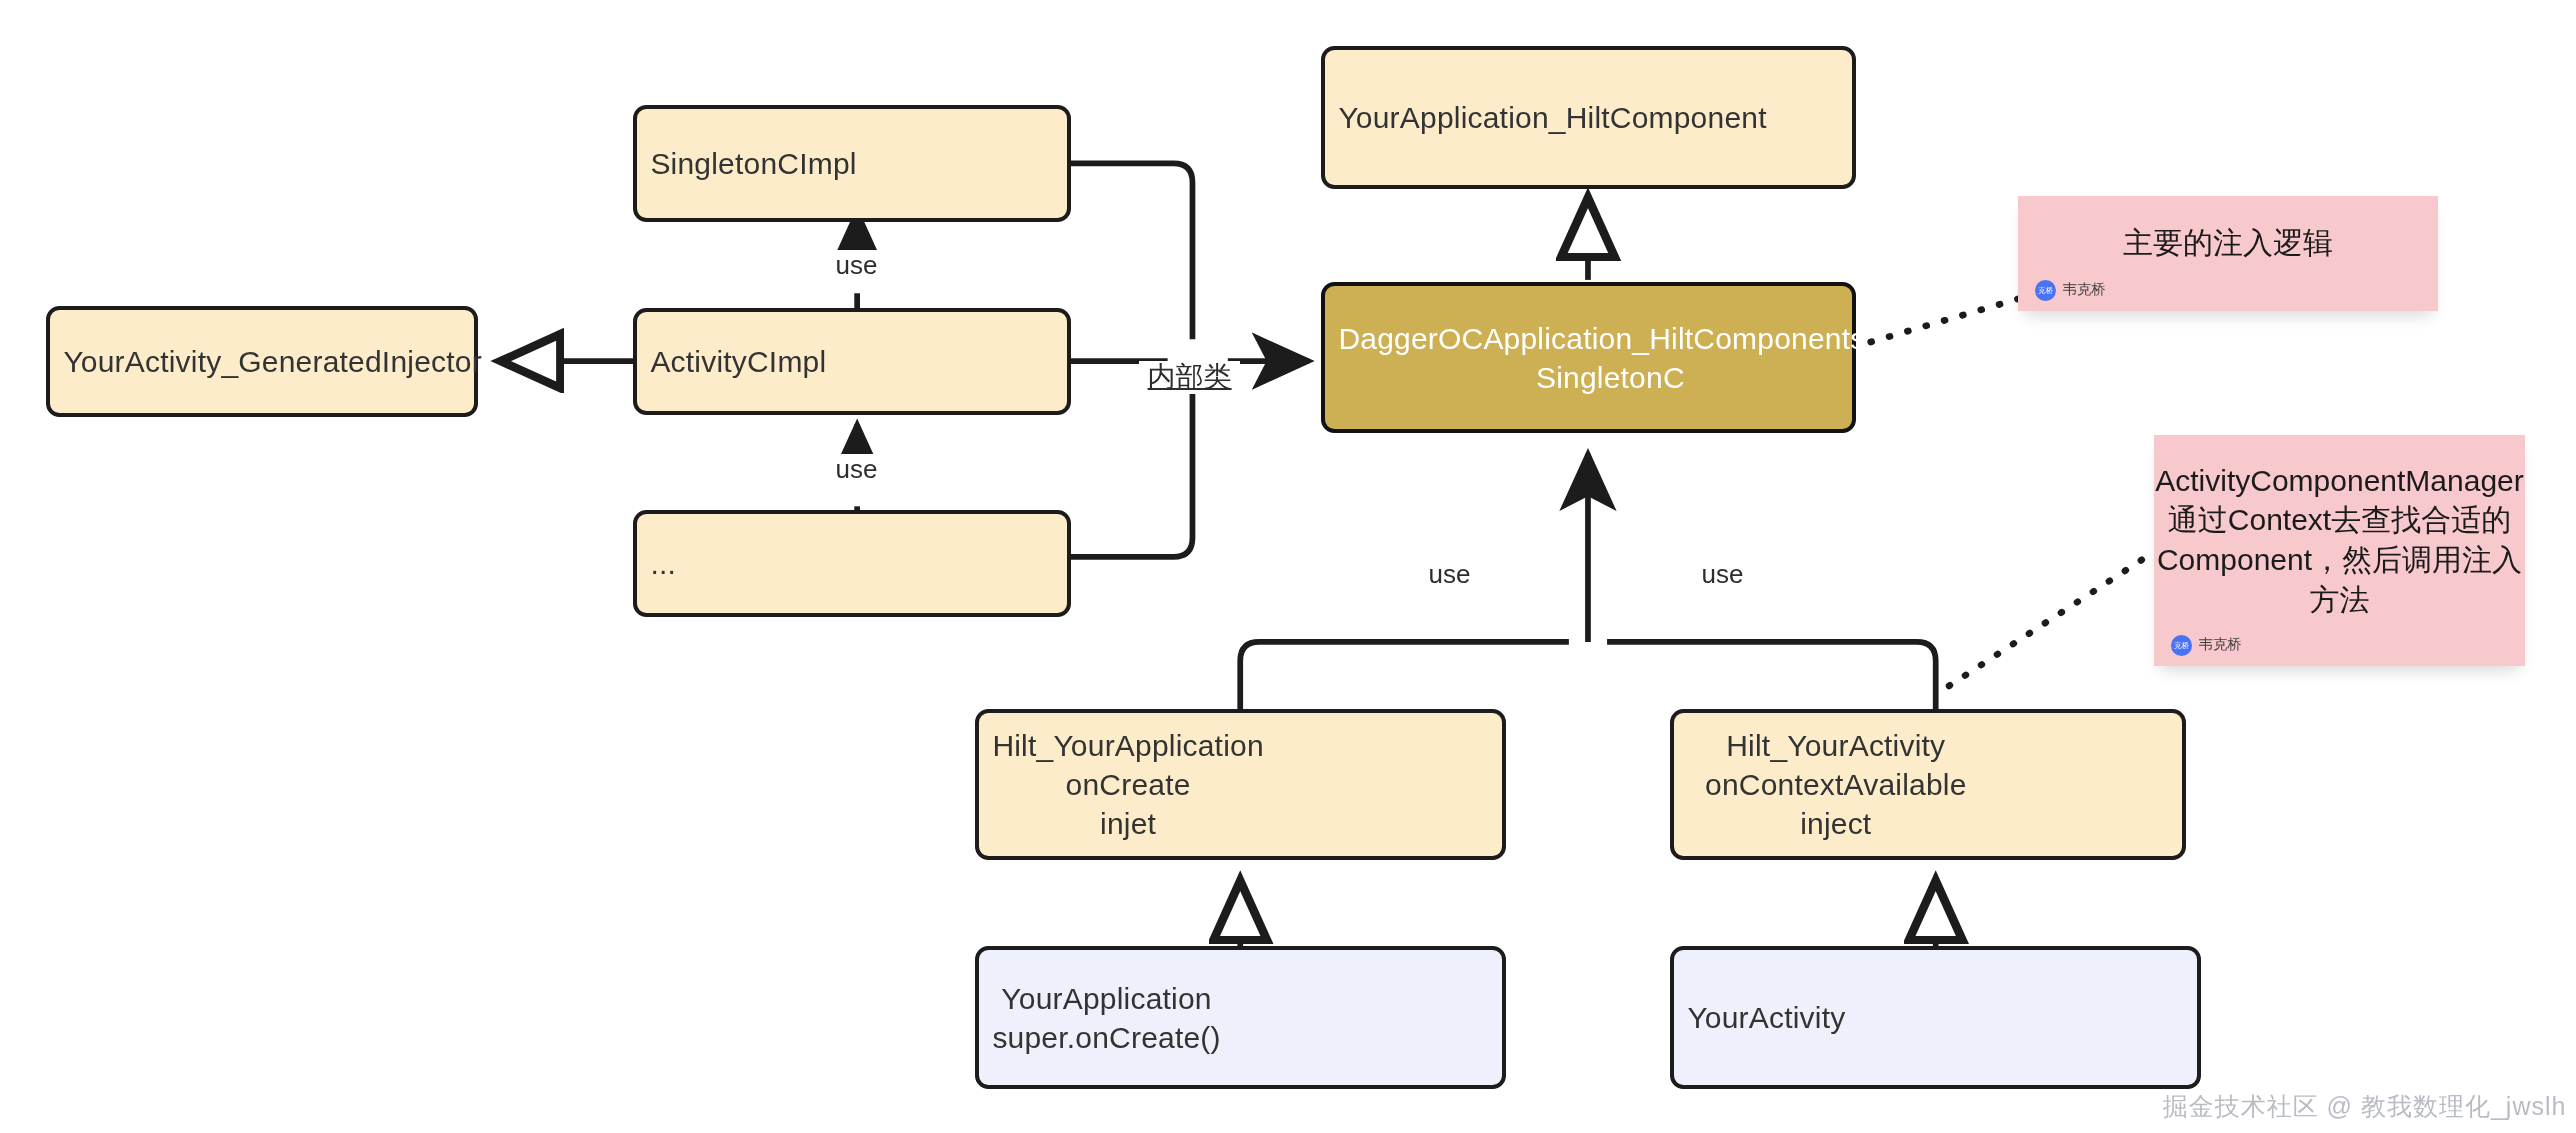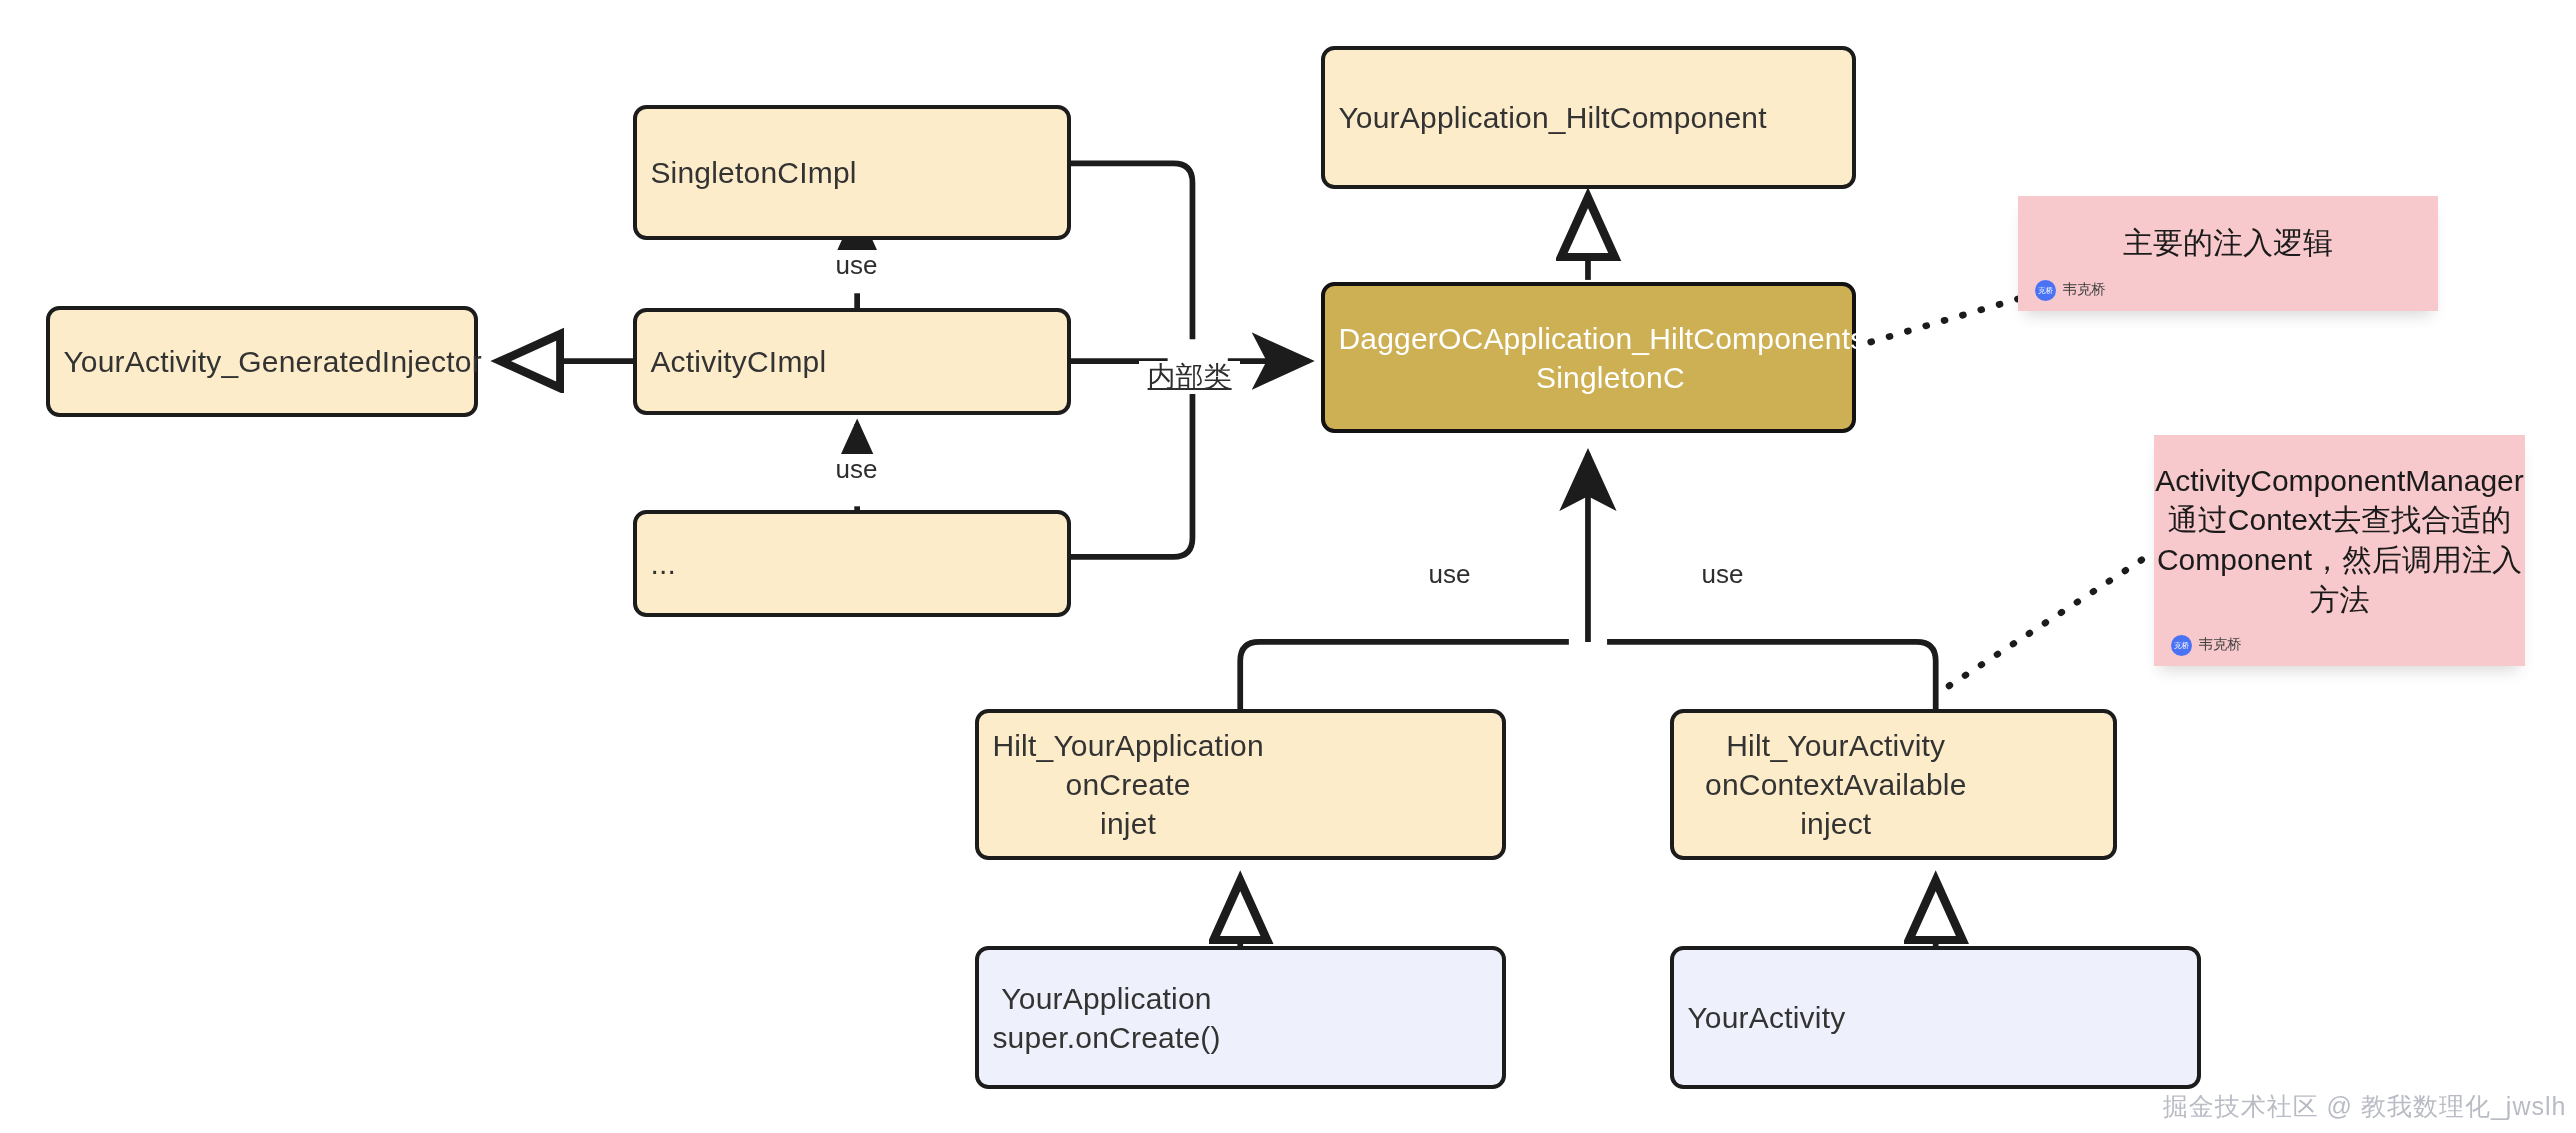--- a/index.html
+++ b/index.html
@@ -161,21 +161,21 @@
     
     <line x1="2026" y1="992" x2="2026" y2="925" marker-end="url(#hollowArrow)"></line>
   </g>
 
   <g stroke="#1c1c1c" stroke-width="7" fill="none" stroke-linecap="round" stroke-dasharray="1 19">
     <line x1="1958" y1="358" x2="2112" y2="313"></line>
     <line x1="2040" y1="718" x2="2254" y2="578"></line>
   </g>
 </svg>
 
-<div class="node yellow" style="left:633px; top:105px; width:438px; height:135px;">
+<div class="node yellow" style="left:633px; top:105px; width:438px; height:117px;">
   <span>SingletonCImpl</span>
 </div>
 
 <div class="node yellow" style="left:633px; top:308px; width:438px; height:107px;">
   <span>ActivityCImpl</span>
 </div>
 
 <div class="node yellow" style="left:633px; top:510px; width:438px; height:107px;">
   <span>...</span>
 </div>
@@ -192,21 +192,21 @@
   <span>DaggerOCApplication_HiltComponents_
 SingletonC</span>
 </div>
 
 <div class="node yellow" style="left:975px; top:709px; width:531px; height:151px;">
   <span>Hilt_YourApplication
 onCreate
 injet</span>
 </div>
 
-<div class="node yellow" style="left:1670px; top:709px; width:447px; height:151px;padding-left:31px;">
+<div class="node yellow" style="left:1670px; top:709px; width:516px; height:151px;padding-left:31px;">
   <span>Hilt_YourActivity
 onContextAvailable
 inject</span>
 </div>
 
 <div class="node blue" style="left:975px; top:946px; width:531px; height:143px;">
   <span>YourApplication
 super.onCreate()</span>
 </div>
 

